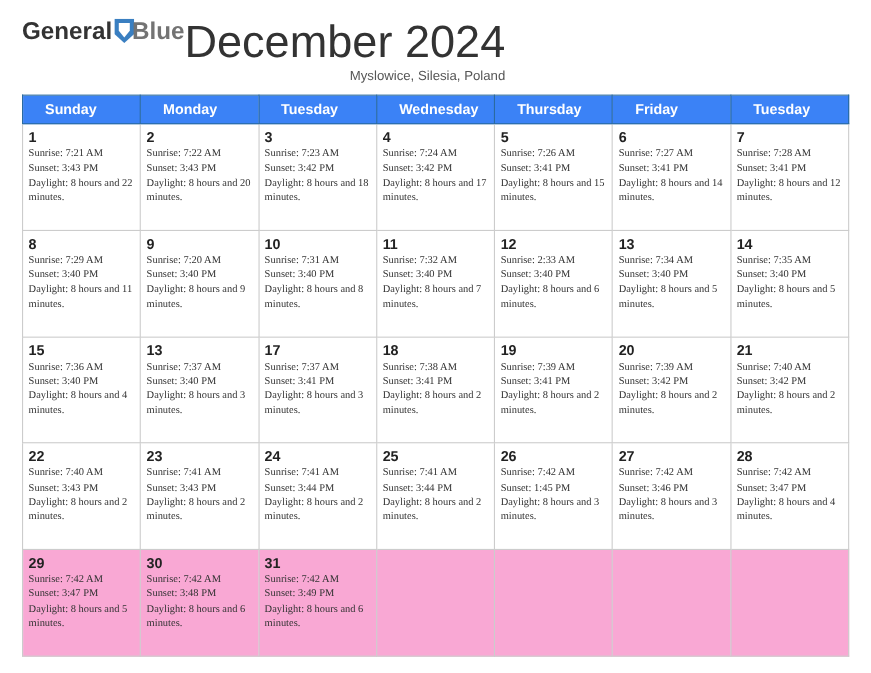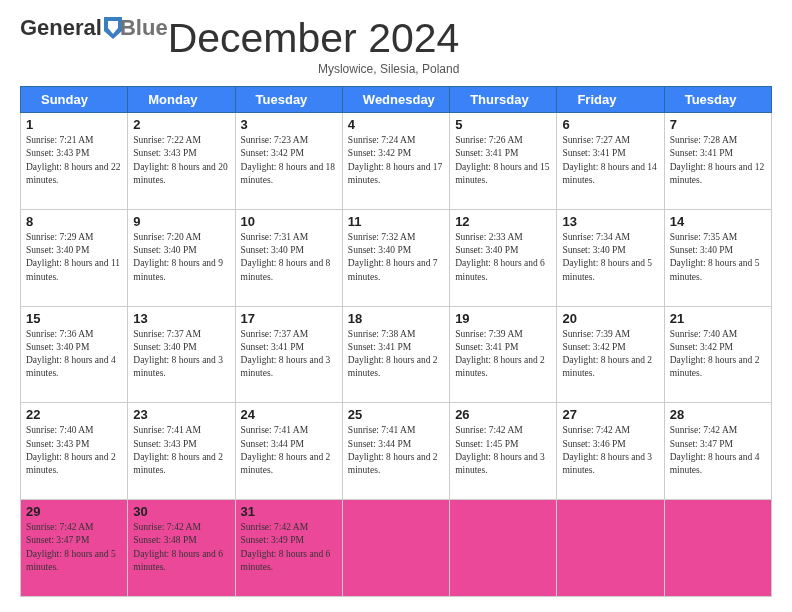--- a/index.html
+++ b/index.html
@@ -75,21 +75,21 @@
       font-size: 9.5px;
       color: #333;
       border: 1px solid #ccc;
       background: #fff;
       height: 80px;
     }
     .calendar td.empty {
       background: #f5f5f5;
     }
     .calendar tr:last-child td {
-      background: #ec4899;
+      background: #f9a8d4;
     }
     .day-num {
       font-size: 13px;
       font-weight: bold;
       display: block;
       margin-bottom: 2px;
       color: #222;
     }
     .day-info {
       line-height: 1.4;

